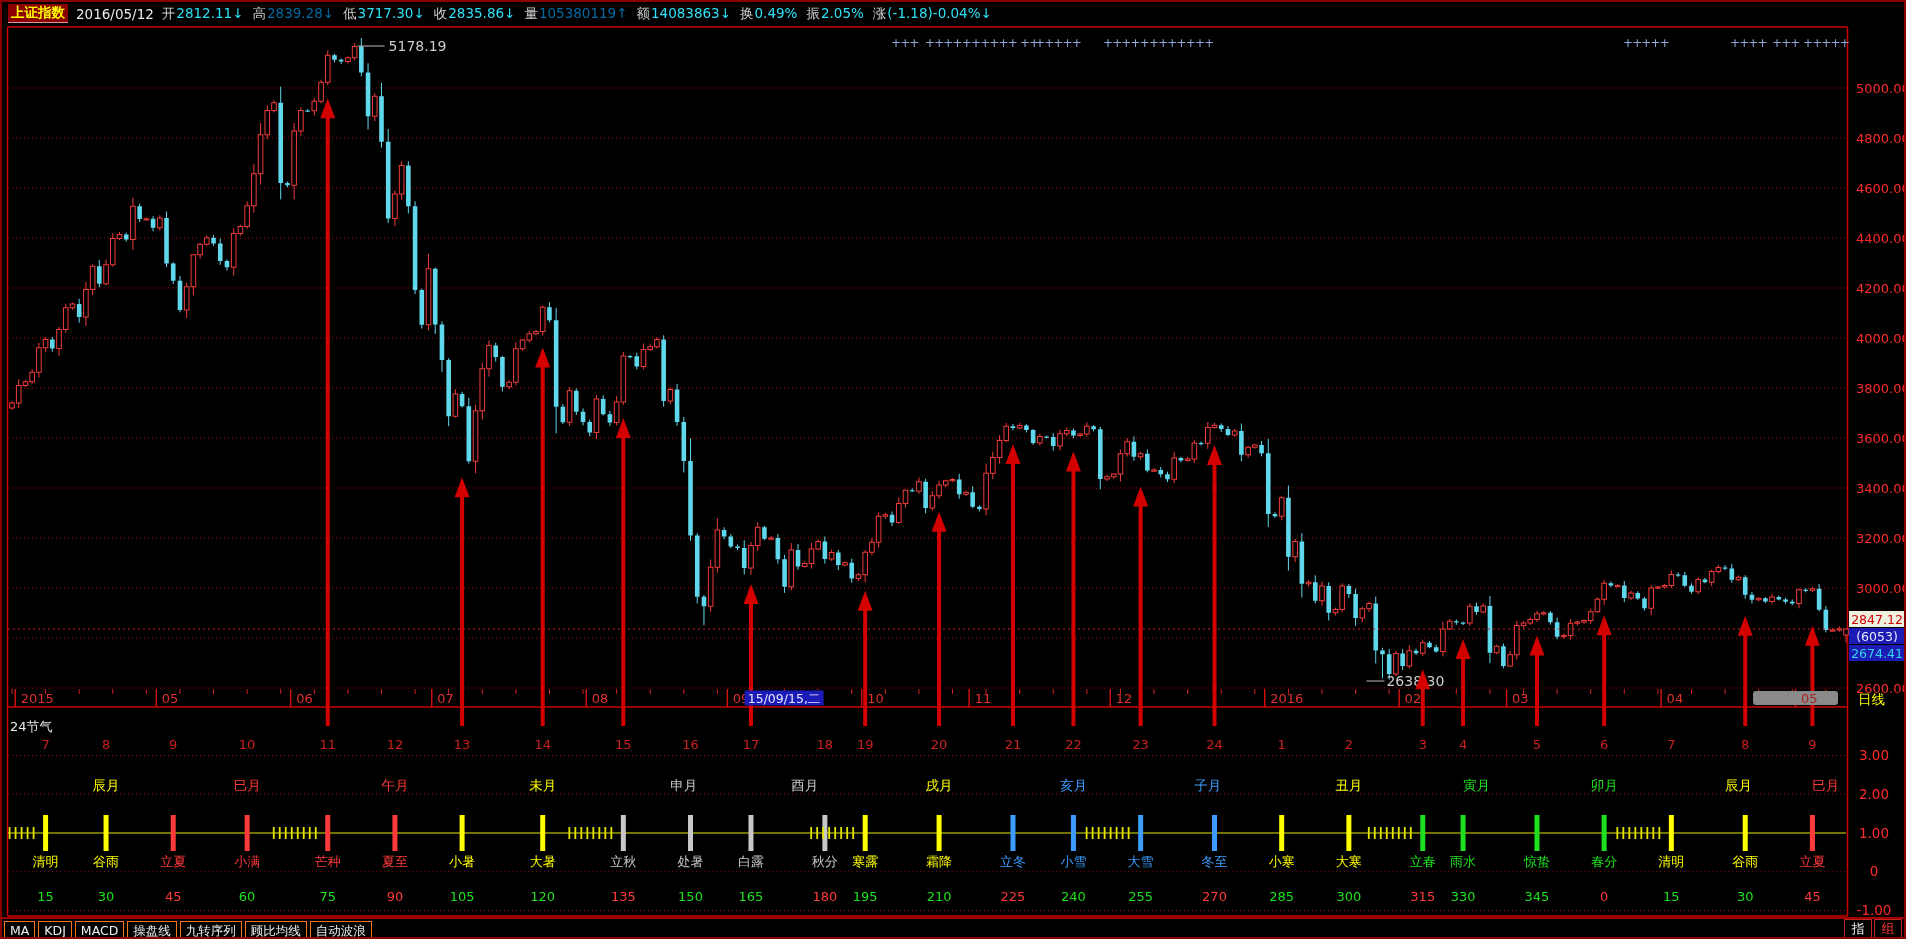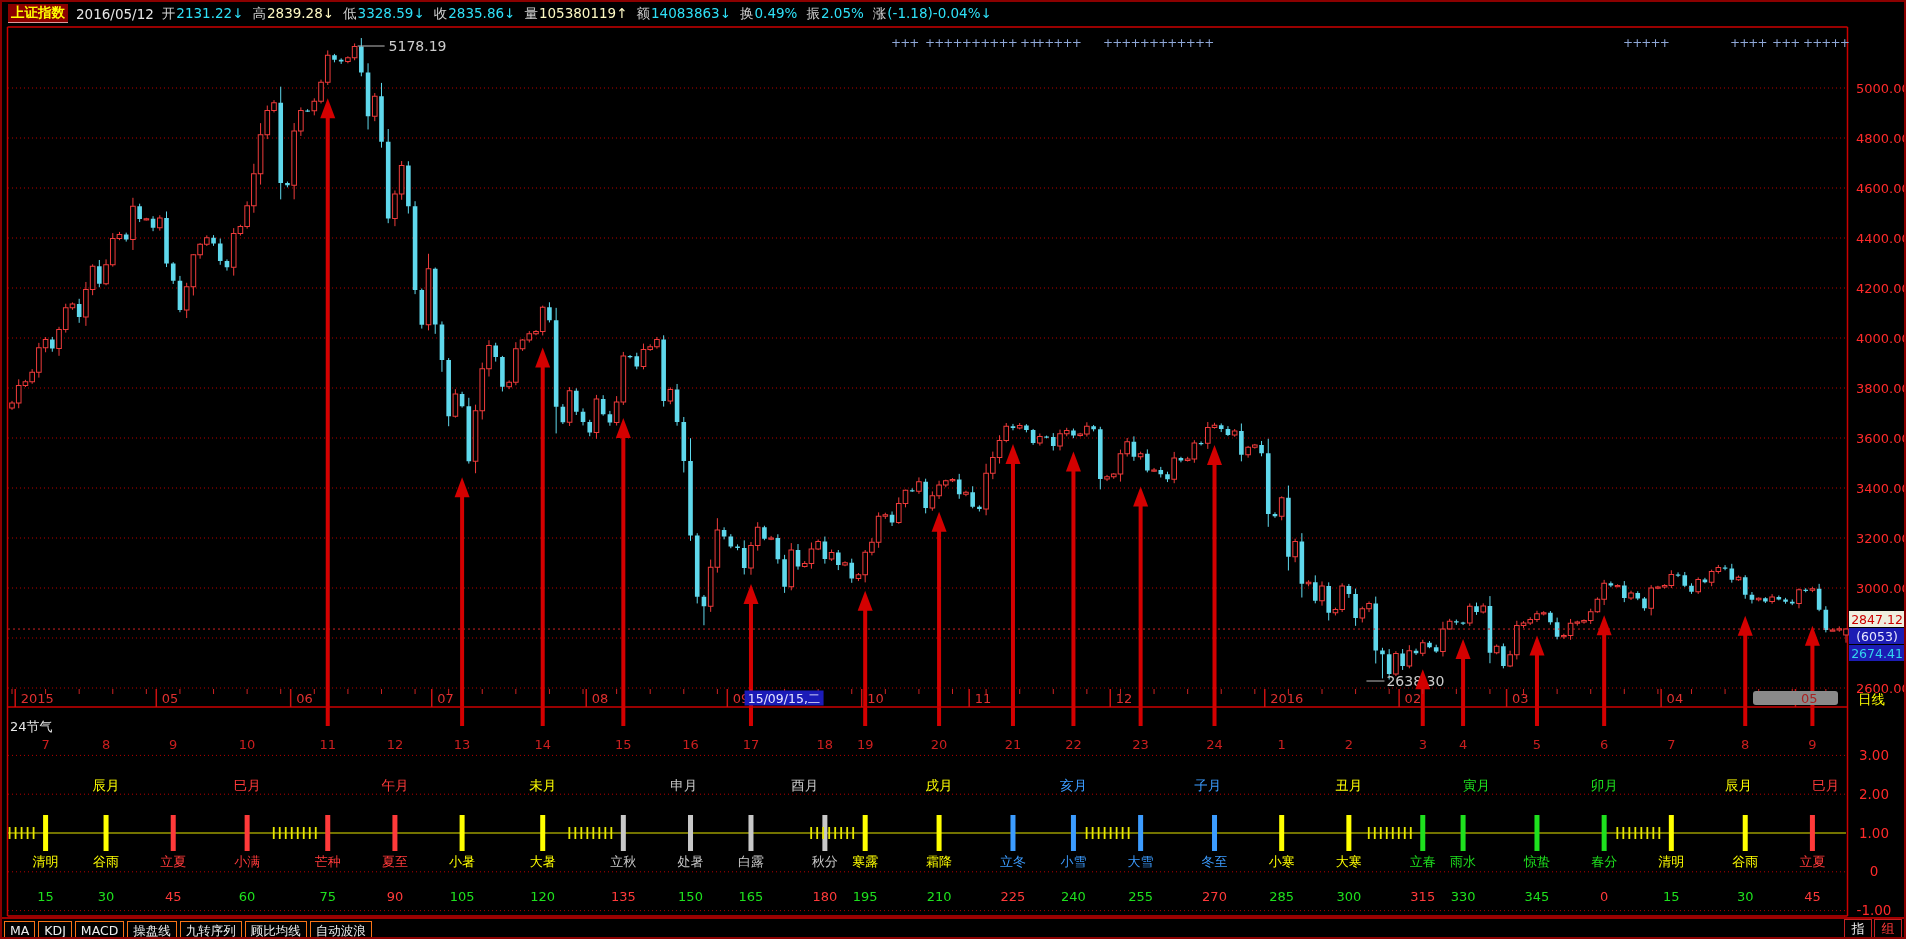--- a/index.html
+++ b/index.html
@@ -5,40 +5,40 @@
   html,body{margin:0;padding:0;background:#000;width:1906px;height:939px;overflow:hidden;
     font-family:"DejaVu Sans","Liberation Sans",sans-serif;}
   .frame{position:absolute;left:0;top:0;width:1902px;height:935px;border:2px solid #8b0000;pointer-events:none;z-index:50;}
   .topbar{position:absolute;left:0;top:2px;width:1906px;height:23px;display:flex;align-items:center;
     gap:8px;padding-left:8px;font-size:13.5px;white-space:nowrap;z-index:10;}
   .sym-chip{background:#8b0000;color:#ffff00;padding:0 3px;font-weight:bold;border-bottom:1px solid #d99;}
   .c-date{color:#e8e8e8;text-align:right;}
   .fld .lbl{color:#cfcfcf;}
   .fld .val{margin-left:1px;}
   .c-cyan{color:#2ee0f7;}
-  .c-red{color:#fef9c3;}
+  .c-red{color:#0369a1;}
   svg{position:absolute;left:0;top:0;z-index:5;}
   .statusbar{position:absolute;left:0;top:917px;width:1906px;height:22px;border-top:2px solid #a00000;
     display:flex;align-items:center;padding-left:4px;gap:3px;font-size:12.5px;z-index:10;}
   .tab{color:#f0f0f0;border:1px solid #f97316;padding:0 5px;height:17px;line-height:17px;background:#000;cursor:default;}
   .sb-right{position:absolute;right:4px;top:919px;display:flex;gap:2px;z-index:11;font-size:13px;}
   .sb-cell{border:1px solid #c22222;width:26px;text-align:center;height:17px;line-height:17px;}
   .sb-zhi{color:#f0f0f0;}
   .sb-zu{color:#ff3a3a;}
 </style>
 </head>
 <body>
 
 <div class="topbar">
   <span class="sym-chip">上证指数</span>
   <span class="c-date">2016/05/12</span>
   <span style="display:flex;gap:9px;">
-      <span class="fld"><span class="lbl">开</span><span class="val c-cyan">2131.22↓</span></span>
+      <span class="fld"><span class="lbl">开</span><span class="val c-cyan">2812.11↓</span></span>
       <span class="fld"><span class="lbl">高</span><span class="val c-red">2839.28↓</span></span>
-      <span class="fld"><span class="lbl">低</span><span class="val c-cyan">3328.59↓</span></span>
+      <span class="fld"><span class="lbl">低</span><span class="val c-cyan">3717.30↓</span></span>
       <span class="fld"><span class="lbl">收</span><span class="val c-cyan">2835.86↓</span></span>
       <span class="fld"><span class="lbl">量</span><span class="val c-red">105380119↑</span></span>
       <span class="fld"><span class="lbl">额</span><span class="val c-cyan">14083863↓</span></span>
       <span class="fld"><span class="lbl">换</span><span class="val c-cyan">0.49%</span></span>
       <span class="fld"><span class="lbl">振</span><span class="val c-cyan">2.05%</span></span>
       <span class="fld"><span class="lbl">涨</span><span class="val c-cyan">(-1.18)-0.04%↓</span></span>
     </span>
 </div>
 
 <svg id="svg" width="1906" height="939" viewBox="0 0 1906 939">

